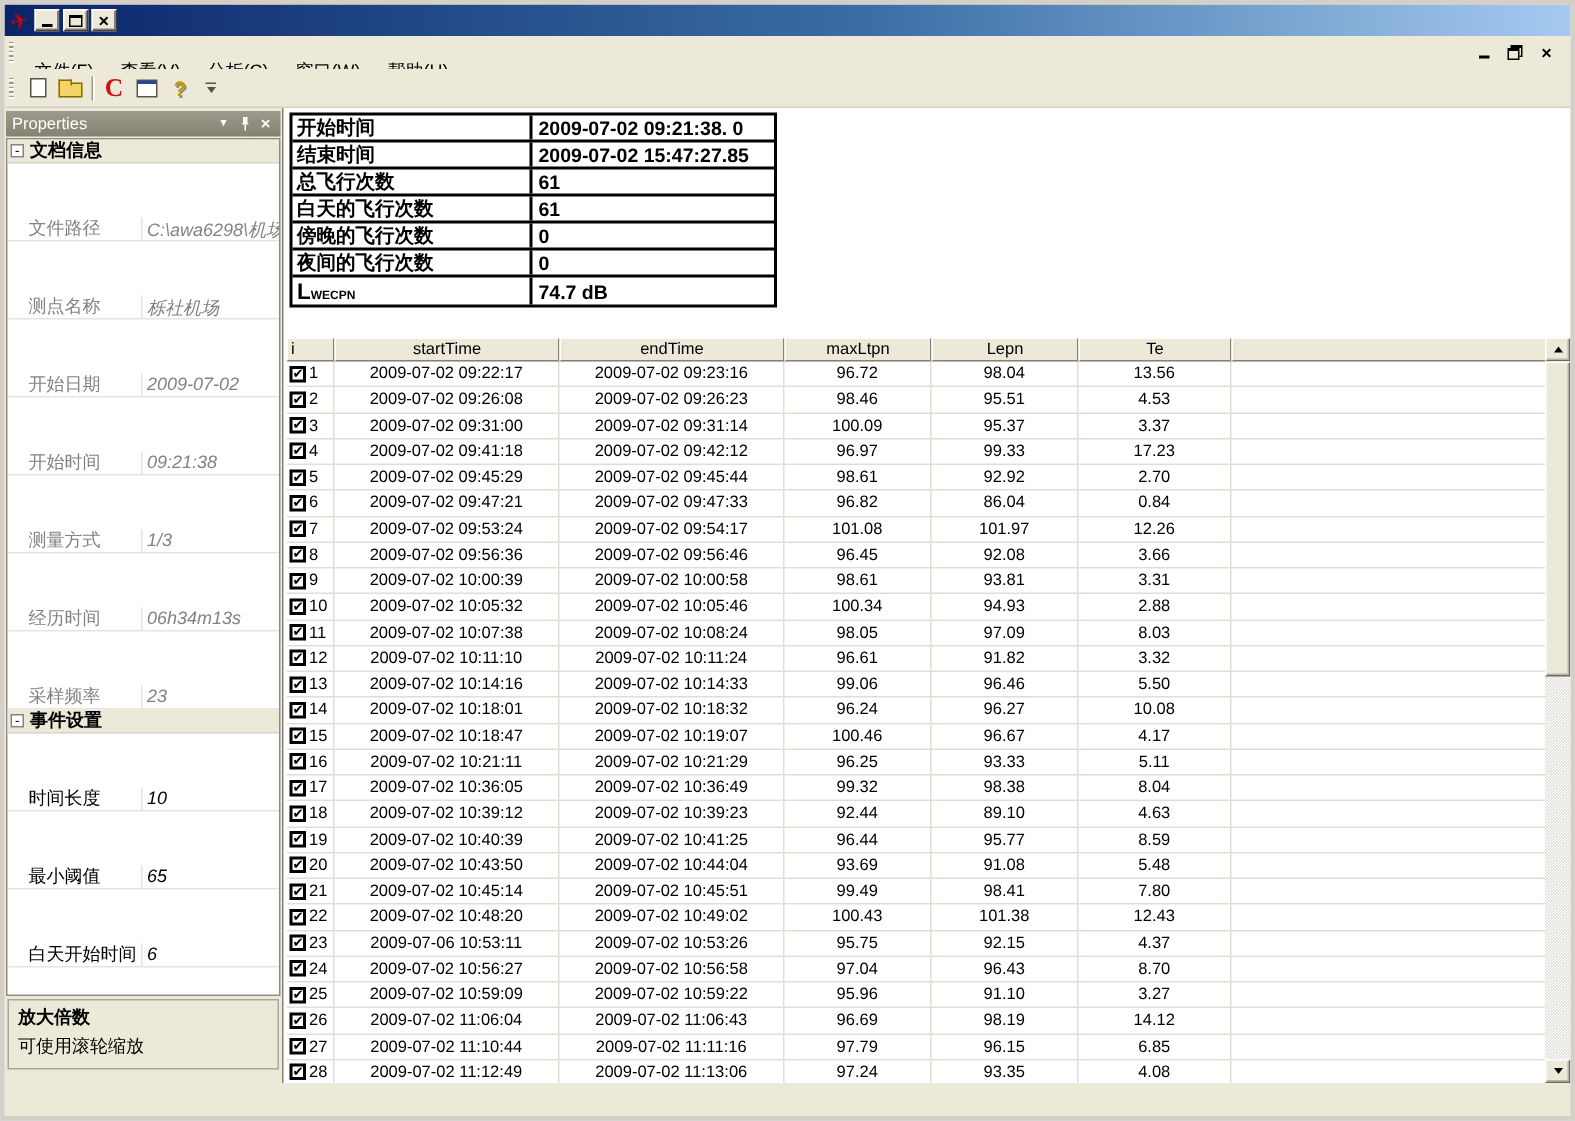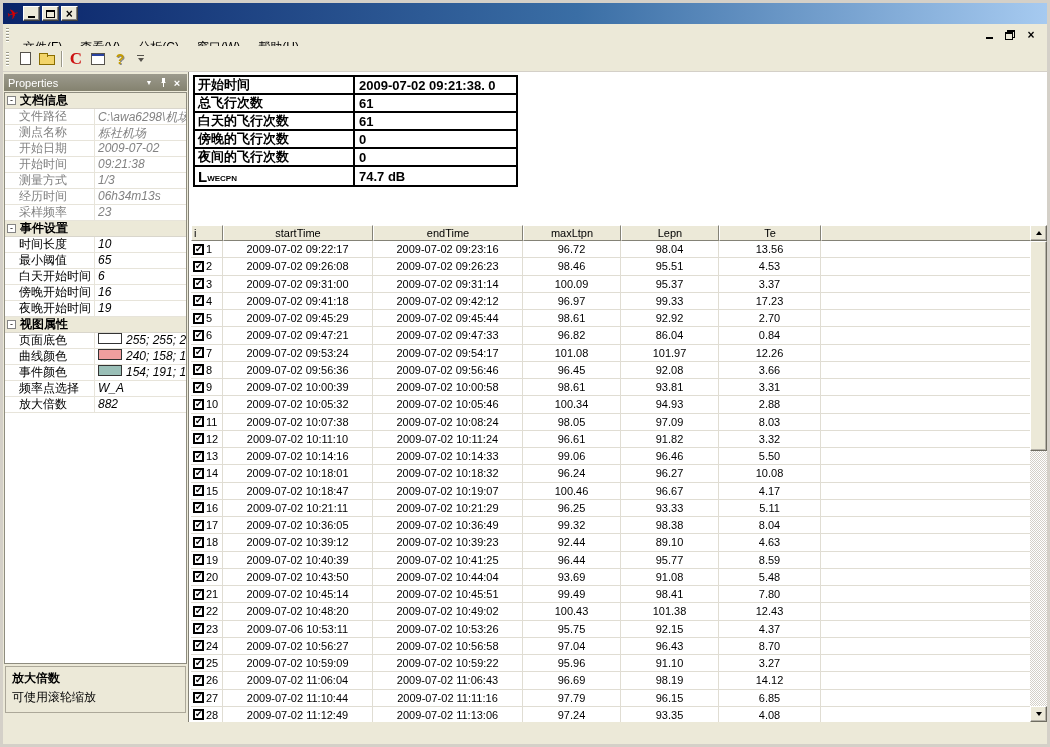--- a/index.html
+++ b/index.html
@@ -68,21 +68,21 @@
     display:flex; align-items:center; }
   .pp-title{ flex:1; }
   .pp-ico{ display:flex; align-items:center; justify-content:center; width:12px; height:12px;
     color:#fff; font-size:7px; margin-left:2px; }
   .pp-x{ font-size:11px; font-weight:bold; }
   .prop-grid{ flex:1; margin:0 1px; background:#fff; border:1px solid #8e8c7f; overflow:hidden; font-size:12px; }
   .pg-section{ height:16px; background:#ece9d8; display:flex; align-items:center;
     font-weight:bold; border-bottom:1px solid #d9d6cc; }
   .pg-collapse{ width:9px; height:9px; background:#fff; border:1px solid #848484;
     font-size:9px; line-height:7px; text-align:center; margin:0 4px 0 2px; color:#000; font-weight:normal; }
-  .pg-row{ height:16px; display:flex; border-bottom:1px solid #e7e4da; }
+  .pg-row{ height:16px; display:flex; border-bottom:1px solid #e7e4da;margin-top:36px; }
   .pg-label{ width:90px; padding-left:14px; border-right:1px solid #e7e4da;
     white-space:nowrap; overflow:hidden; display:flex; align-items:center; }
   .pg-value{ flex:1; padding-left:3px; white-space:nowrap; overflow:hidden;
     display:flex; gap:4px;font-style:italic; }
   .dis{ color:#828282; }
   .pg-swatch{ width:24px; height:11px; border:1px solid #333; flex:none; }
   .pp-desc{ margin:2px 2px 9px 2px; height:47px; border:1px solid #aca899;
     background:#ece9d8; padding:3px 6px; font-size:12px; }
   .pp-desc-title{ font-weight:bold; margin-bottom:2px; }
 
@@ -350,20 +350,24 @@
       </div>
     </div>
 
     <div class="content">
       <div class="summary">
           <div class="sum-row">
             <div class="sum-label">开始时间</div>
             <div class="sum-value">2009-07-02 09:21:38. 0</div>
           </div>
           <div class="sum-row">
+            <div class="sum-label">结束时间</div>
+            <div class="sum-value">2009-07-02 15:47:27.85</div>
+          </div>
+          <div class="sum-row">
             <div class="sum-label">总飞行次数</div>
             <div class="sum-value">61</div>
           </div>
           <div class="sum-row">
             <div class="sum-label">白天的飞行次数</div>
             <div class="sum-value">61</div>
           </div>
           <div class="sum-row">
             <div class="sum-label">傍晚的飞行次数</div>
             <div class="sum-value">0</div>

